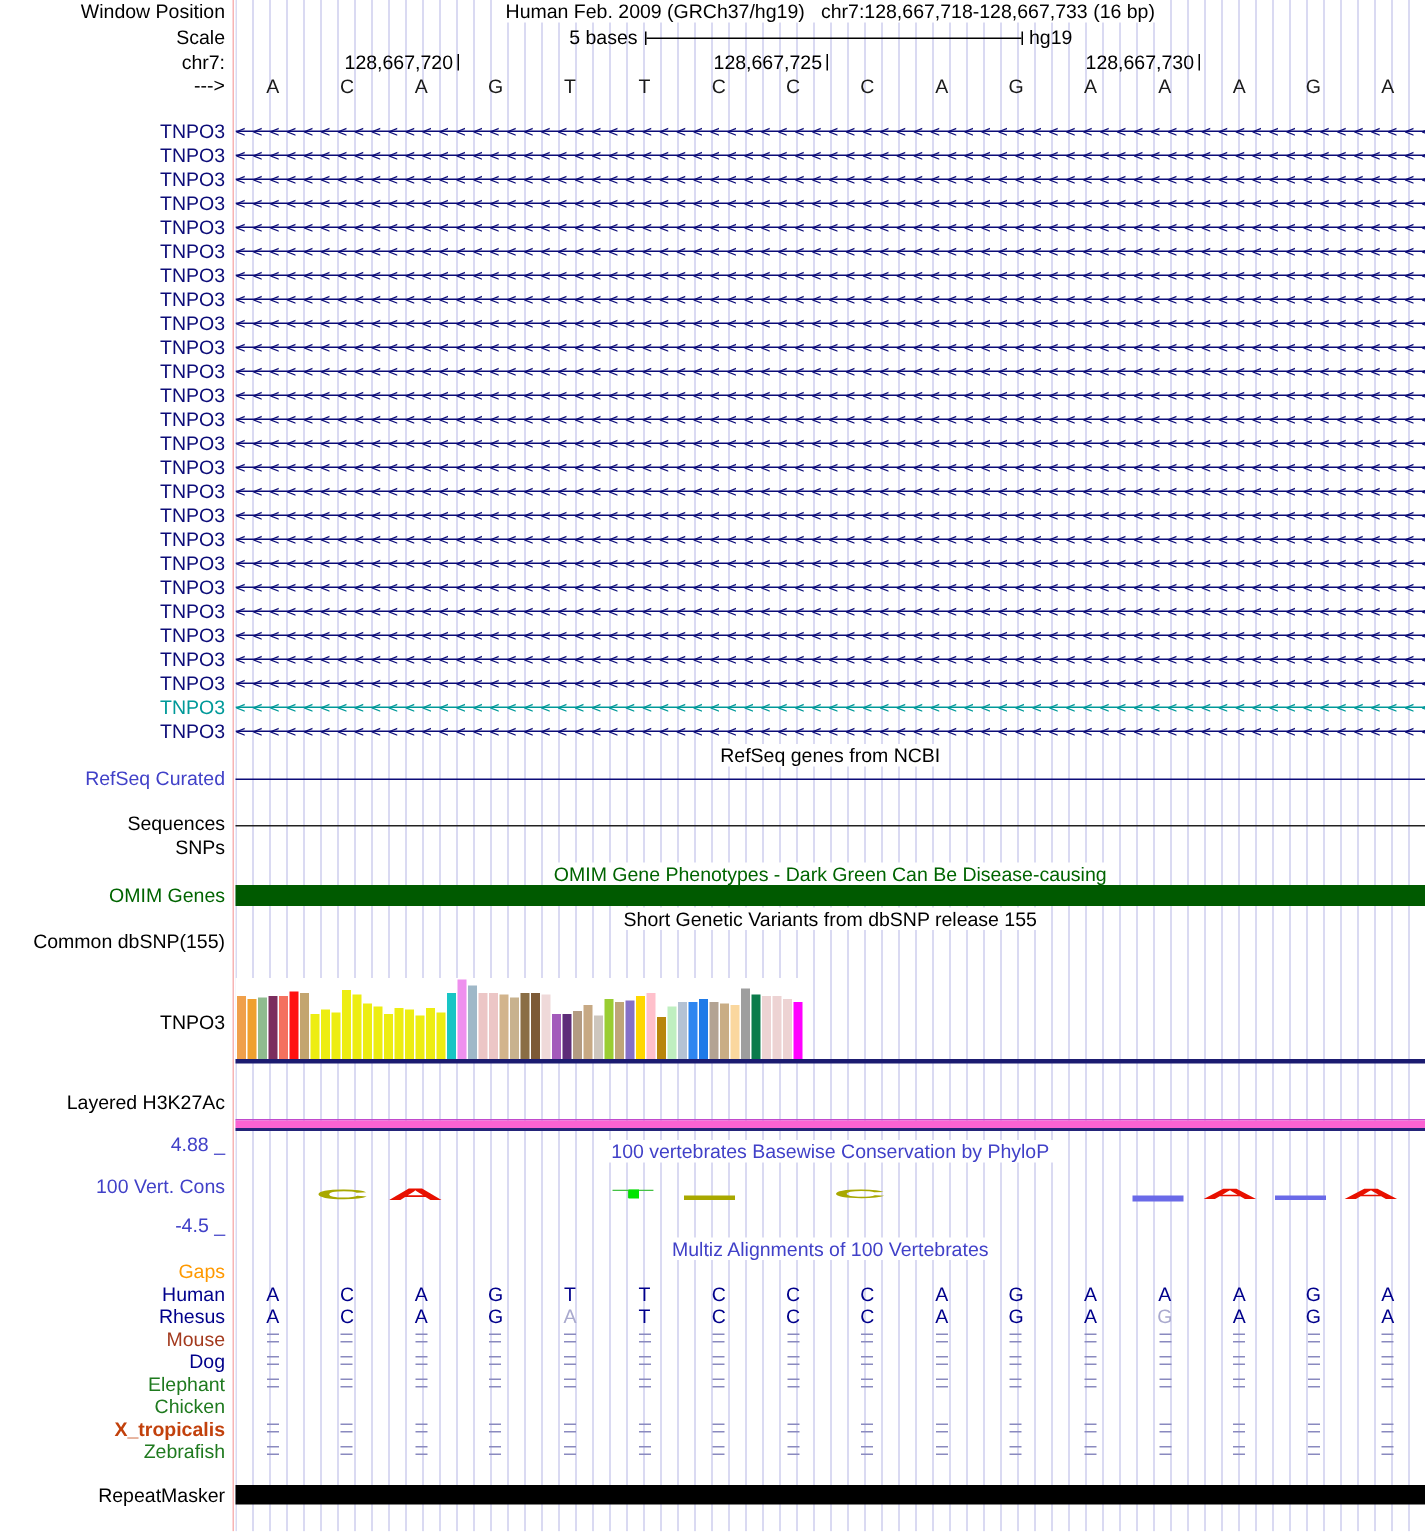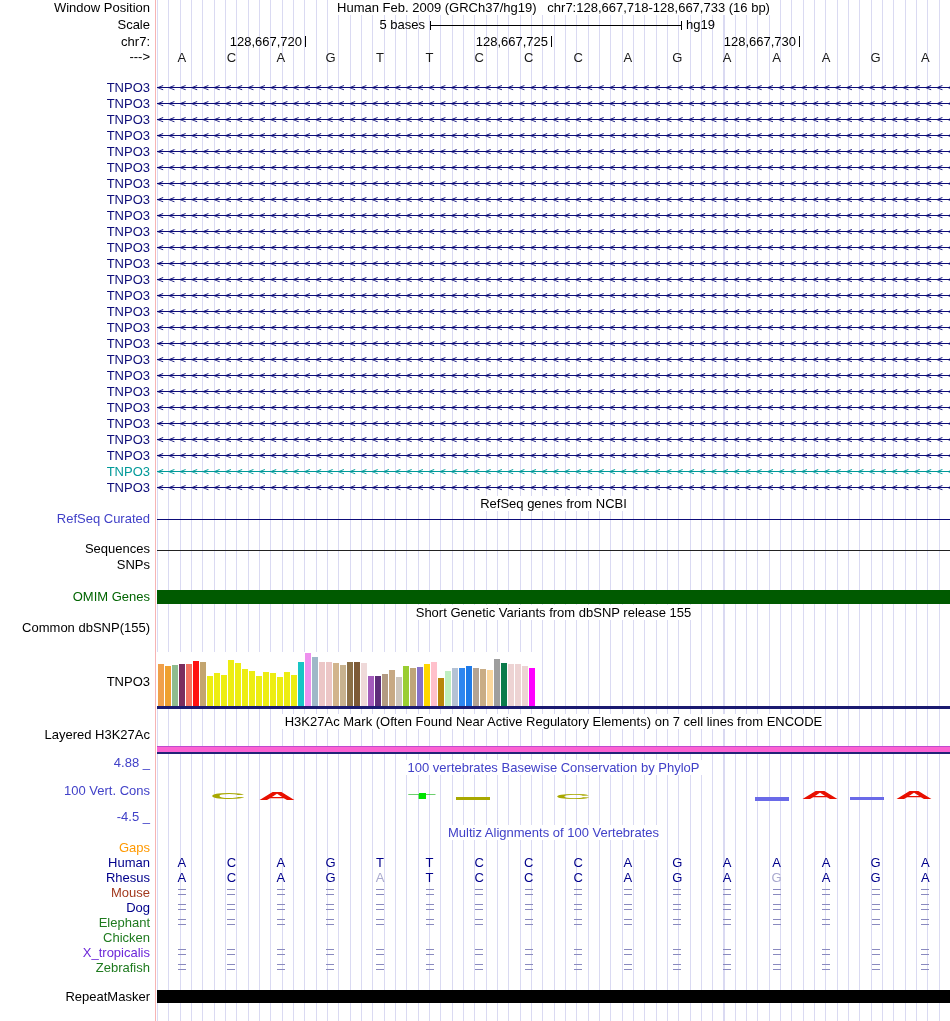--- a/index.html
+++ b/index.html
@@ -215,20 +215,21 @@
 
   <div class="ctr" style="top:496px"><span class="tbg">RefSeq genes from NCBI</span></div>
   <span class="lbl blue" style="top:511px">RefSeq Curated</span>
   <div class="hline" style="top:519px;background:#0C0C78"></div>
 
   <span class="lbl" style="top:541px">Sequences</span>
   <div class="hline" style="top:550px;background:#222"></div>
 
   <span class="lbl" style="top:557px">SNPs</span>
 
+  <div class="ctr green" style="top:575px"><span class="tbg">OMIM Gene Phenotypes - Dark Green Can Be Disease-causing</span></div>
   <span class="lbl green" style="top:589px">OMIM Genes</span>
   <div id="omim-bar"></div>
 
   <div class="ctr" style="top:605px"><span class="tbg">Short Genetic Variants from dbSNP release 155</span></div>
   <span class="lbl" style="top:620px">Common dbSNP(155)</span>
 
   <span class="lbl" style="top:674px">TNPO3</span>
   <div id="gtex-plot">
       <div class="gtex-bar" style="left: 1px; width: 6px; height: 42px; background: rgb(240, 160, 75);"></div>
       <div class="gtex-bar" style="left: 8px; width: 6px; height: 40px; background: rgb(239, 160, 47);"></div>
@@ -280,21 +281,20 @@
       <div class="gtex-bar" style="left: 330px; width: 6px; height: 36px; background: rgb(250, 215, 158);"></div>
       <div class="gtex-bar" style="left: 337px; width: 6px; height: 47px; background: rgb(158, 158, 158);"></div>
       <div class="gtex-bar" style="left: 344px; width: 6px; height: 43px; background: rgb(11, 123, 75);"></div>
       <div class="gtex-bar" style="left: 351px; width: 6px; height: 42px; background: rgb(237, 211, 211);"></div>
       <div class="gtex-bar" style="left: 358px; width: 6px; height: 42px; background: rgb(237, 211, 211);"></div>
       <div class="gtex-bar" style="left: 365px; width: 6px; height: 40px; background: rgb(237, 211, 211);"></div>
       <div class="gtex-bar" style="left: 372px; width: 6px; height: 38px; background: rgb(255, 0, 255);"></div>
     </div>
   <div id="gtex-base"></div>
 
-  <div class="ctr" style="top:714px"><span class="tbg">H3K27Ac Mark (Often Found Near Active Regulatory Elements) on 7 cell lines from ENCODE</span></div>
   <span class="lbl" style="top:727px">Layered H3K27Ac</span>
   <div class="h3k" style="top:746px;height:1px;background:#C04ACD"></div>
   <div class="h3k" style="top:747px;height:5px;background:#FB63D2"></div>
   <div class="h3k" style="top:752px;height:2px;background:#232378"></div>
 
   <span class="lbl blue" style="top:755px">4.88 _</span>
   <div class="ctr blue" style="top:760px"><span class="tbg">100 vertebrates Basewise Conservation by PhyloP</span></div>
   <span class="lbl blue" style="top:783px">100 Vert. Cons</span>
   <span class="lbl blue" style="top:809px">-4.5 _</span>
   <div id="cons-layer">
@@ -392,21 +392,21 @@
       <span class="eq" style="top: 919px; left: 524.719px;"></span>
       <span class="eq" style="top: 919px; left: 574.281px;"></span>
       <span class="eq" style="top: 919px; left: 623.844px;"></span>
       <span class="eq" style="top: 919px; left: 673.406px;"></span>
       <span class="eq" style="top: 919px; left: 722.969px;"></span>
       <span class="eq" style="top: 919px; left: 772.531px;"></span>
       <span class="eq" style="top: 919px; left: 822.094px;"></span>
       <span class="eq" style="top: 919px; left: 871.656px;"></span>
       <span class="eq" style="top: 919px; left: 921.219px;"></span>
       <span class="lbl" style="top: 930px; color: rgb(31, 122, 31);">Chicken</span>
-      <span class="lbl" style="top: 945px; color: #6d28d9;">X_tropicalis</span>
+      <span class="lbl" style="top: 945px; color: #c2410c; font-weight: bold;">X_tropicalis</span>
       <span class="eq" style="top: 949px; left: 177.781px;"></span>
       <span class="eq" style="top: 949px; left: 227.344px;"></span>
       <span class="eq" style="top: 949px; left: 276.906px;"></span>
       <span class="eq" style="top: 949px; left: 326.469px;"></span>
       <span class="eq" style="top: 949px; left: 376.031px;"></span>
       <span class="eq" style="top: 949px; left: 425.594px;"></span>
       <span class="eq" style="top: 949px; left: 475.156px;"></span>
       <span class="eq" style="top: 949px; left: 524.719px;"></span>
       <span class="eq" style="top: 949px; left: 574.281px;"></span>
       <span class="eq" style="top: 949px; left: 623.844px;"></span>

